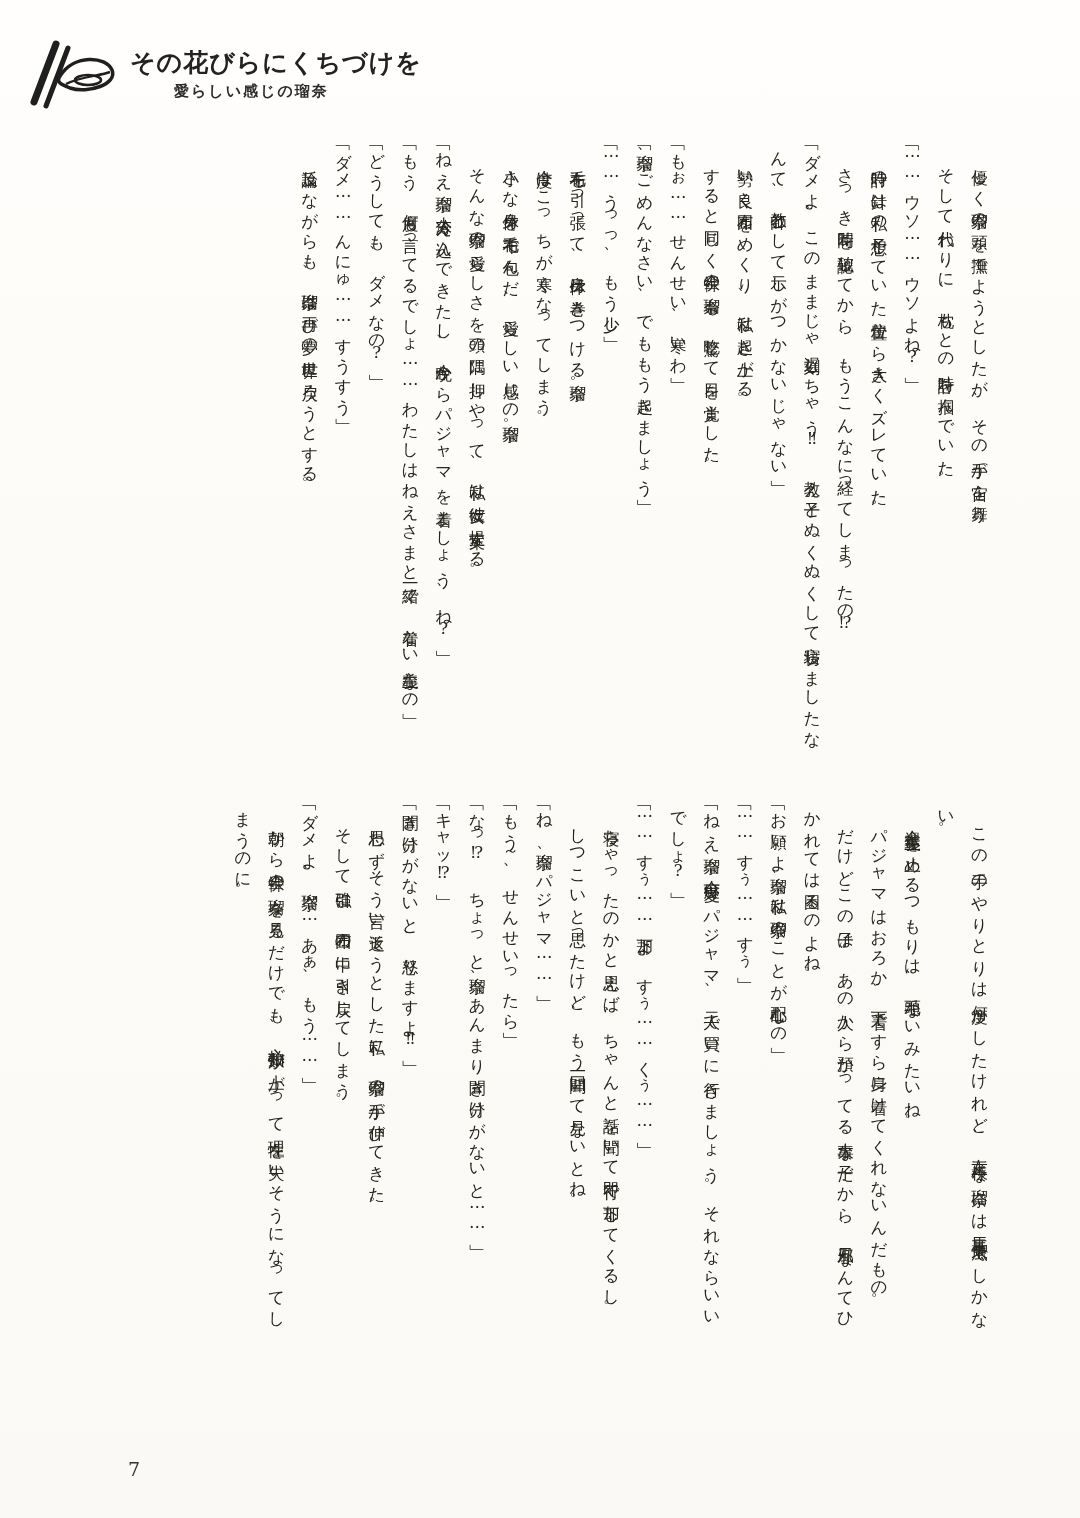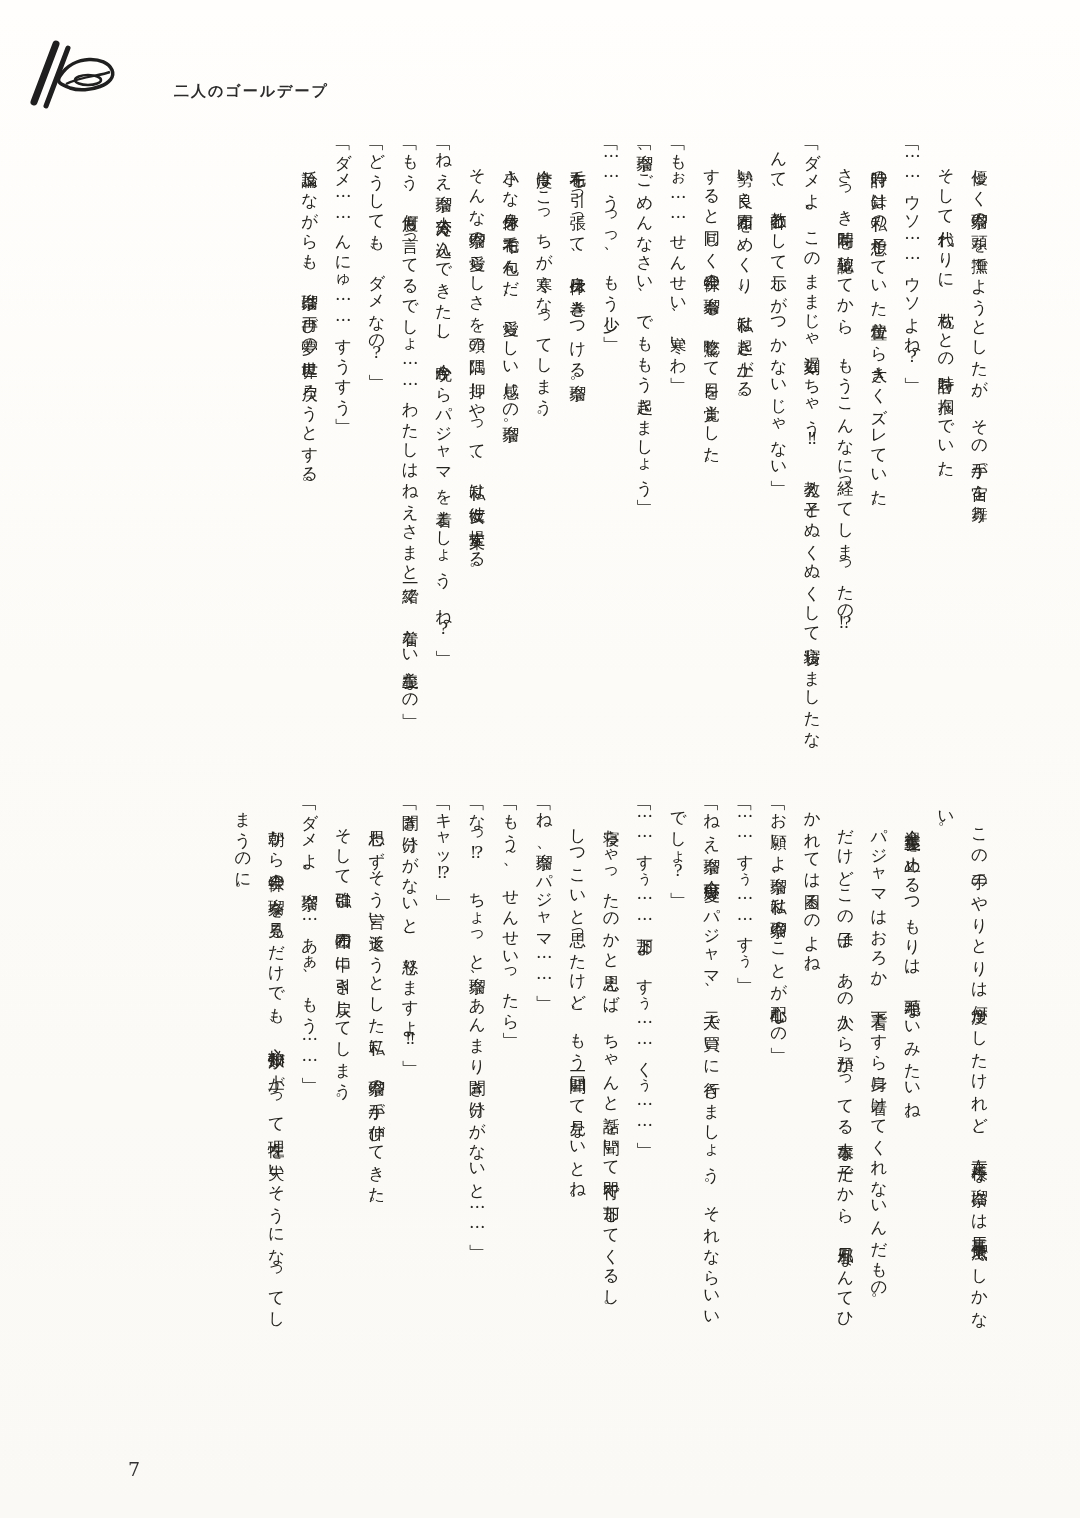--- a/index.html
+++ b/index.html
@@ -111,21 +111,22 @@
 <div class="masthead">
   <div class="logo-mark">
     <svg width="96" height="74" viewBox="0 0 96 74">
       <path d="M8 66 L30 8" stroke="#1f1f1f" stroke-width="7" fill="none" stroke-linecap="round"></path>
       <path d="M20 70 L42 12" stroke="#1f1f1f" stroke-width="5" fill="none" stroke-linecap="round"></path>
       <path d="M34 40 C48 18, 80 20, 86 34 C92 48, 62 58, 44 52 C34 48, 30 46, 34 40 Z" stroke="#1f1f1f" stroke-width="3.5" fill="none"></path>
       <path d="M40 48 C56 40, 74 40, 84 36" stroke="#1f1f1f" stroke-width="2.5" fill="none"></path>
       <ellipse cx="62" cy="44" rx="13" ry="5" stroke="#1f1f1f" stroke-width="2.5" fill="none"></ellipse>
     </svg>
   </div>
-  <div class="series-sub">二人のゴールデープ</div>
+  <div class="series-title">その花びらにくちづけを</div>
+  <div class="series-sub">愛らしい感じの瑠奈</div>
 </div>
 
 <div class="block" id="block-upper">
     <p>優しく瑠奈の頭を撫でようとしたが、その手が宙を舞う。</p>
     <p>そして代わりに、枕もとの時計を掴んでいた。</p>
     <p class="noindent">「……ウソ……ウソよね?」</p>
     <p>時計の針は私の予想していた位置から大きくズレていた。</p>
     <p>さっき時間を確認してから、もうこんなに経ってしまったの⁉</p>
     <p class="noindent">「ダメよ、このままじゃ遅刻しちゃう‼　教え子とぬくぬくして寝坊しましたなんて、教師として示しがつかないじゃない」</p>
     <p>勢い良く布団をめくり、私は起き上がる。</p>

